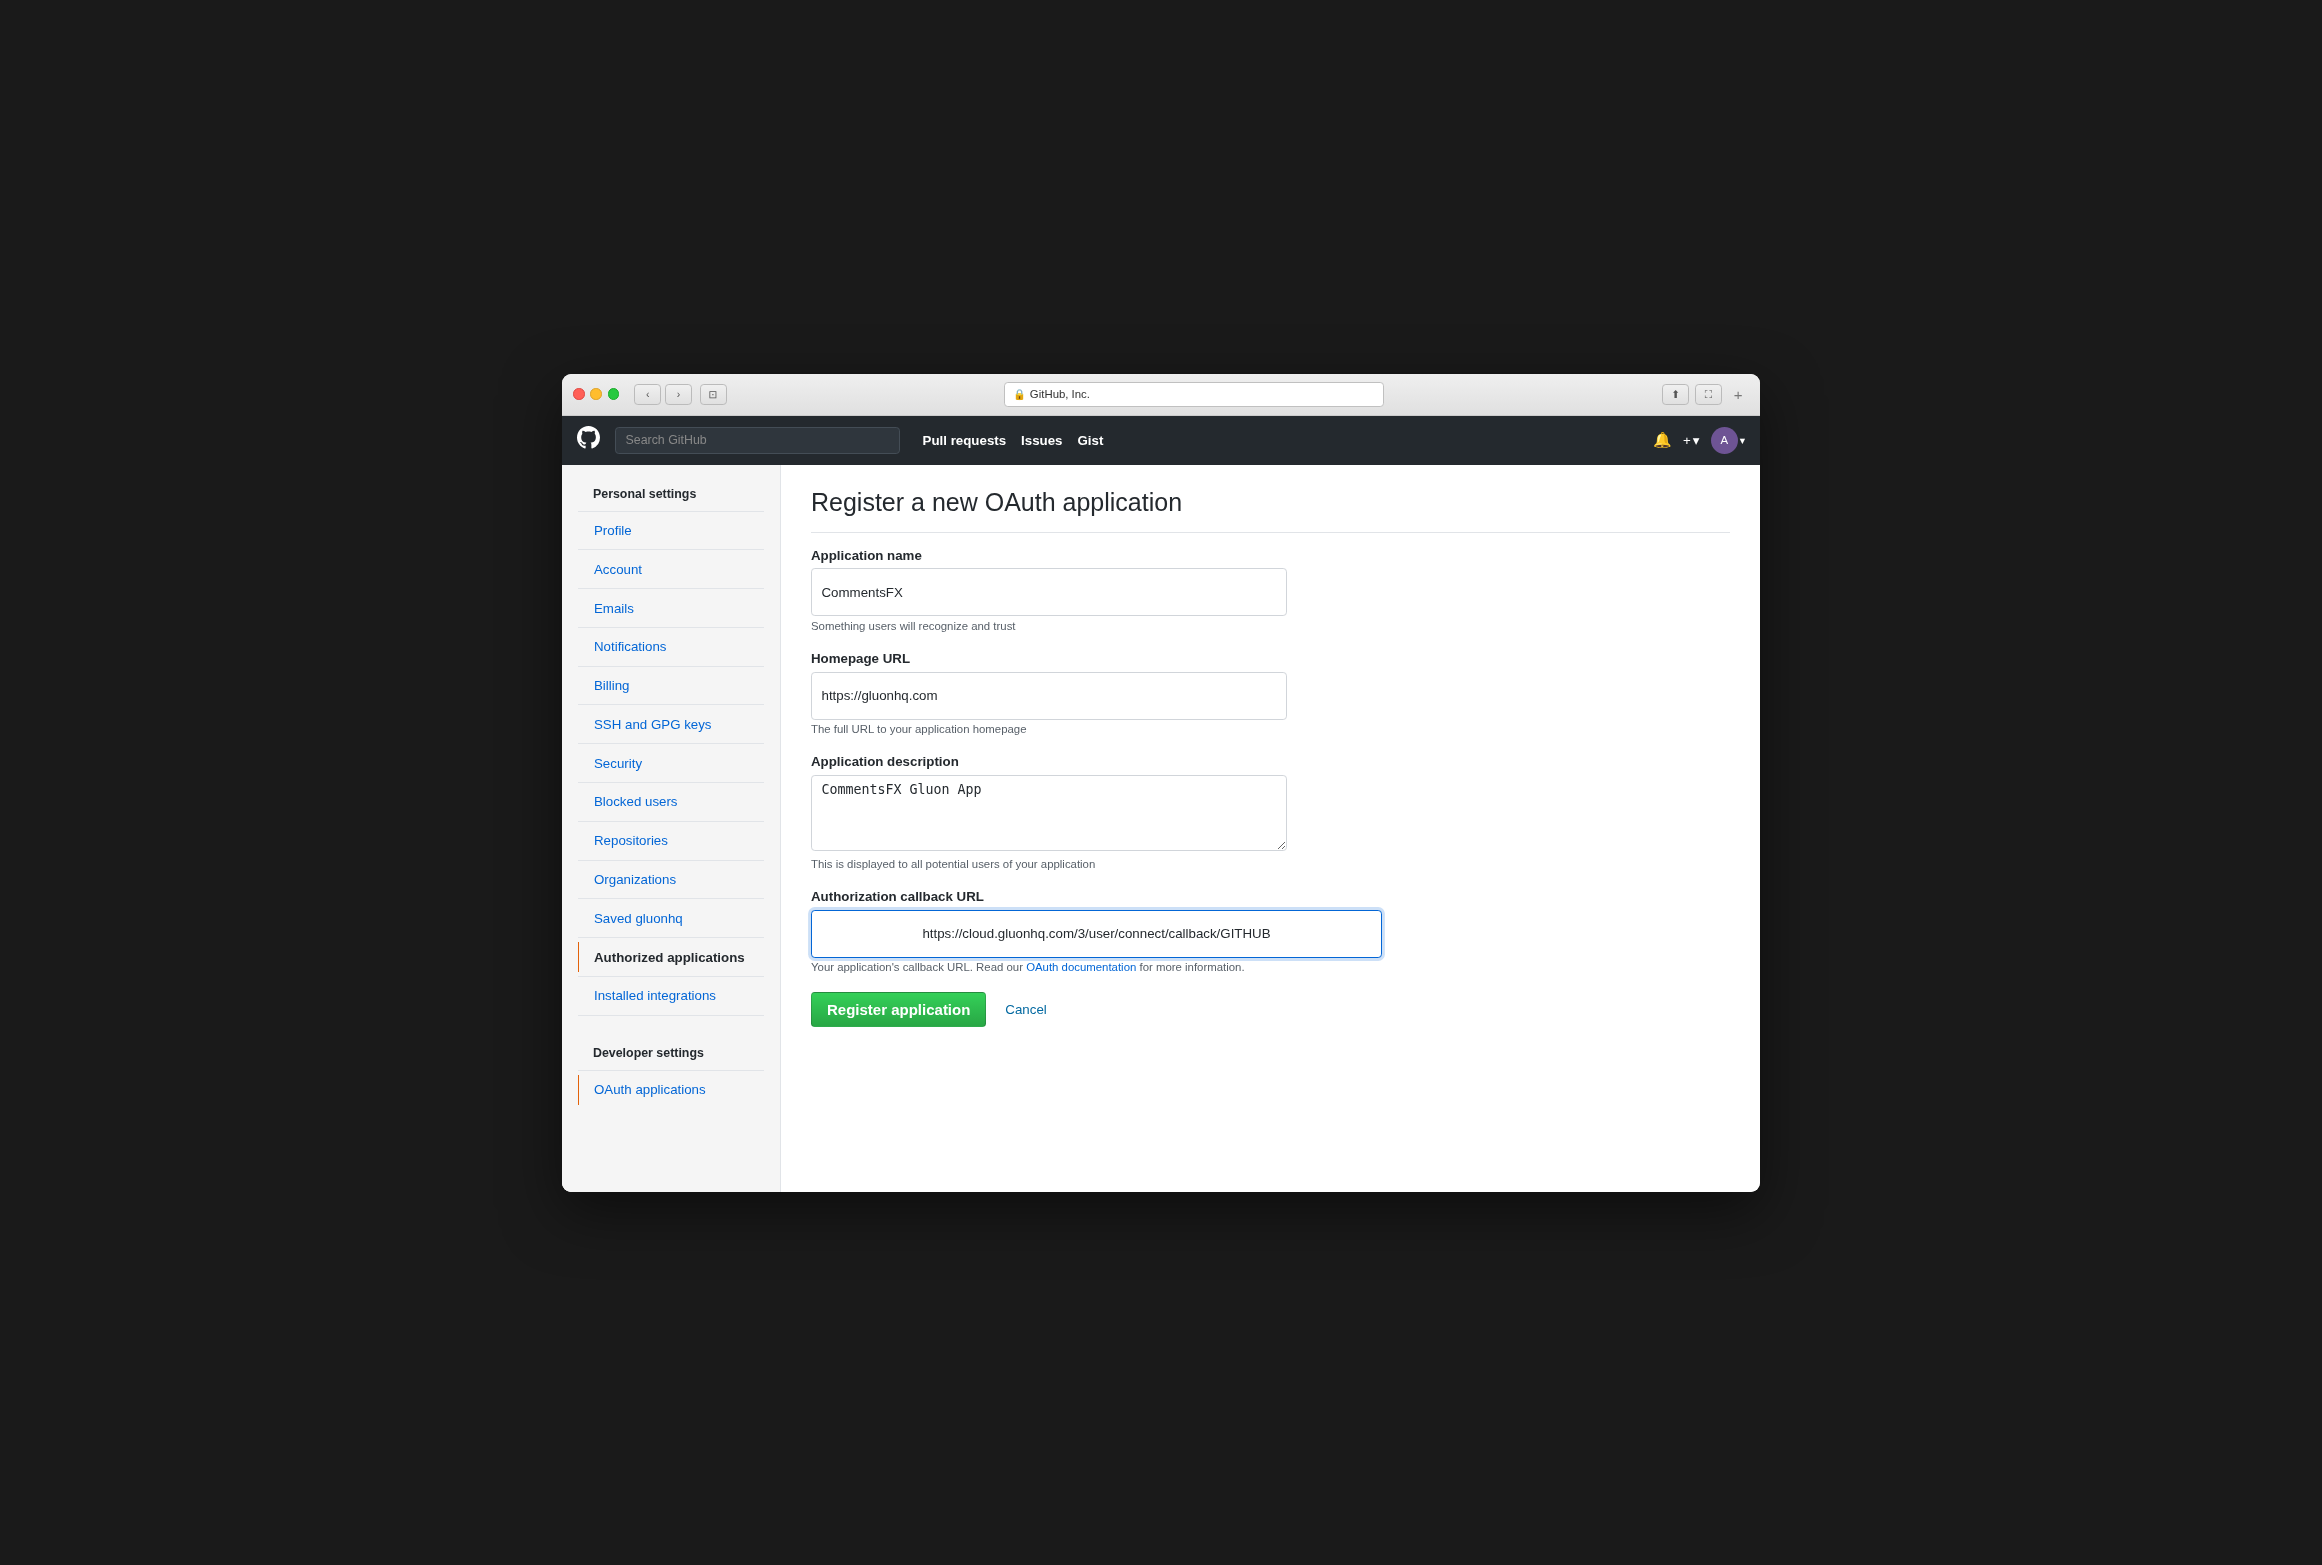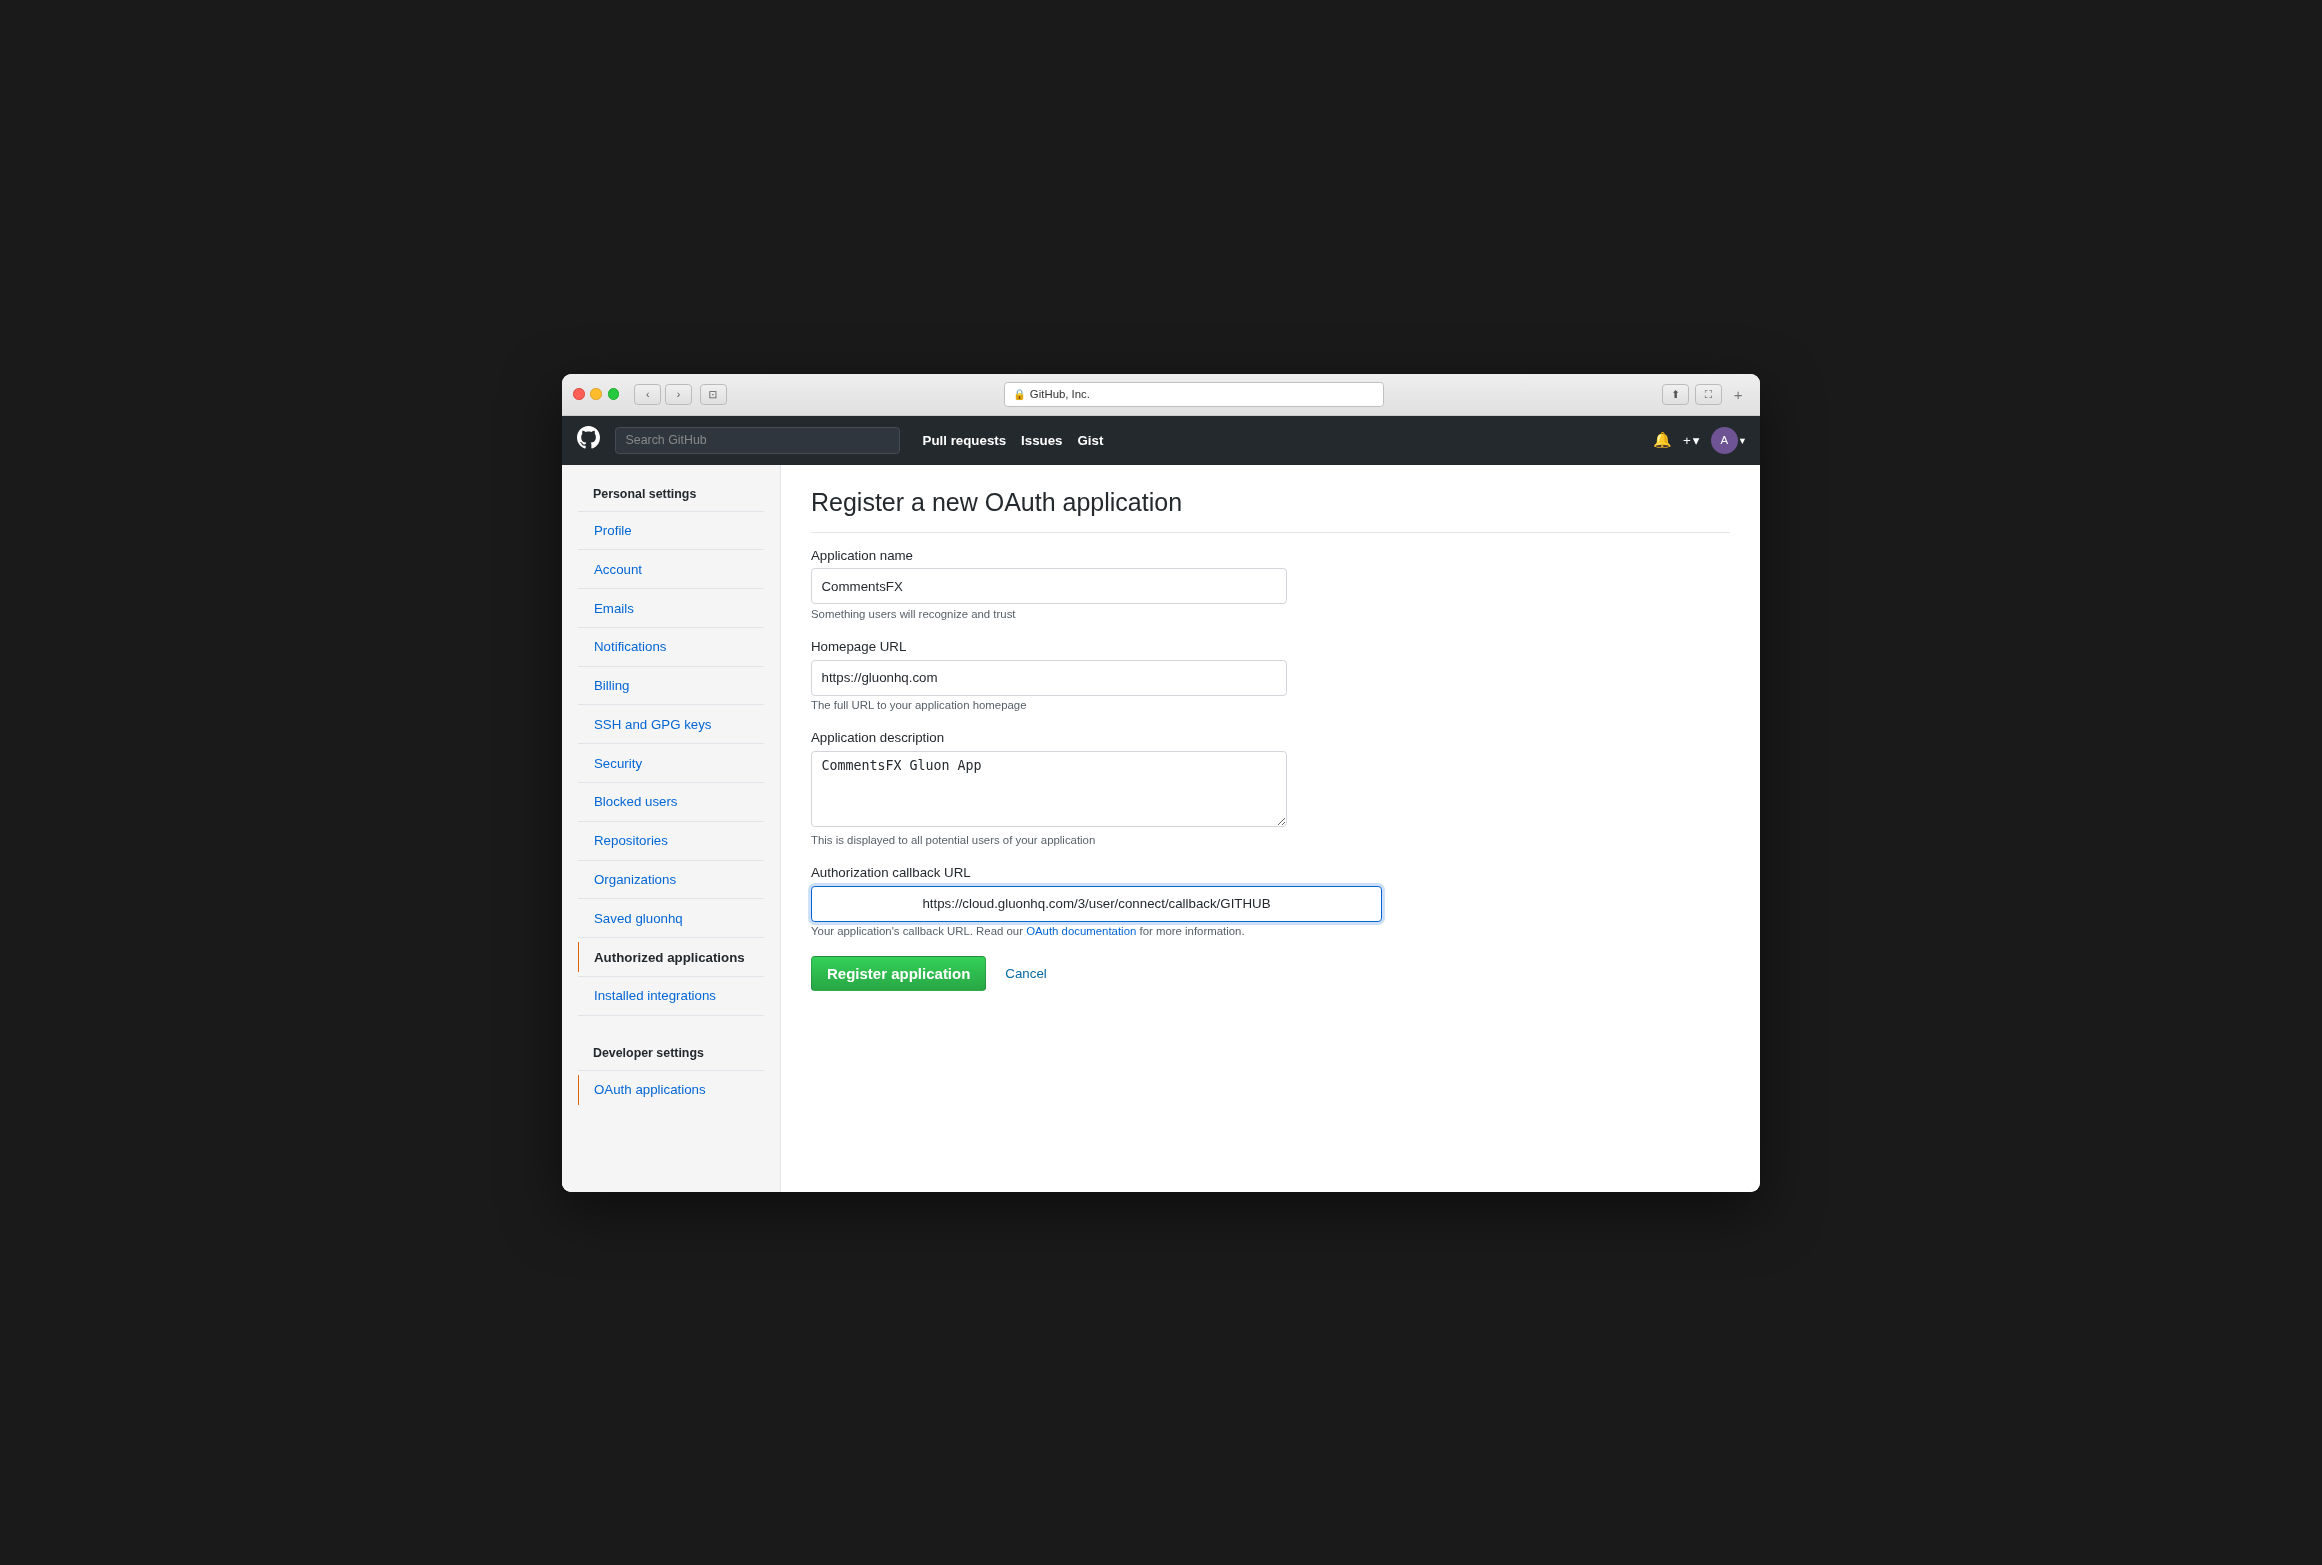--- a/index.html
+++ b/index.html
@@ -258,28 +258,28 @@
       margin-bottom: 15px;
       padding-bottom: 15px;
       border-bottom: 1px solid #e1e4e8;
     }
     .form-group {
       margin-bottom: 19px;
     }
     .form-label {
       display: block;
       font-size: 13.3px;
-      font-weight: 400;
+      font-weight: 700;
       color: #24292e;
       margin-bottom: 5.7px;
     }
     .form-input {
       width: 100%;
       max-width: 476px;
-      height: 36px;
+      height: 48px;
       padding: 5.7px 9.5px;
       font-size: 13.3px;
       border: 1px solid #d1d5da;
       border-radius: 3.8px;
       background: #fff;
       color: #24292e;
       outline: none;
     }
     .form-input.highlighted {
       border-color: #0366d6;

